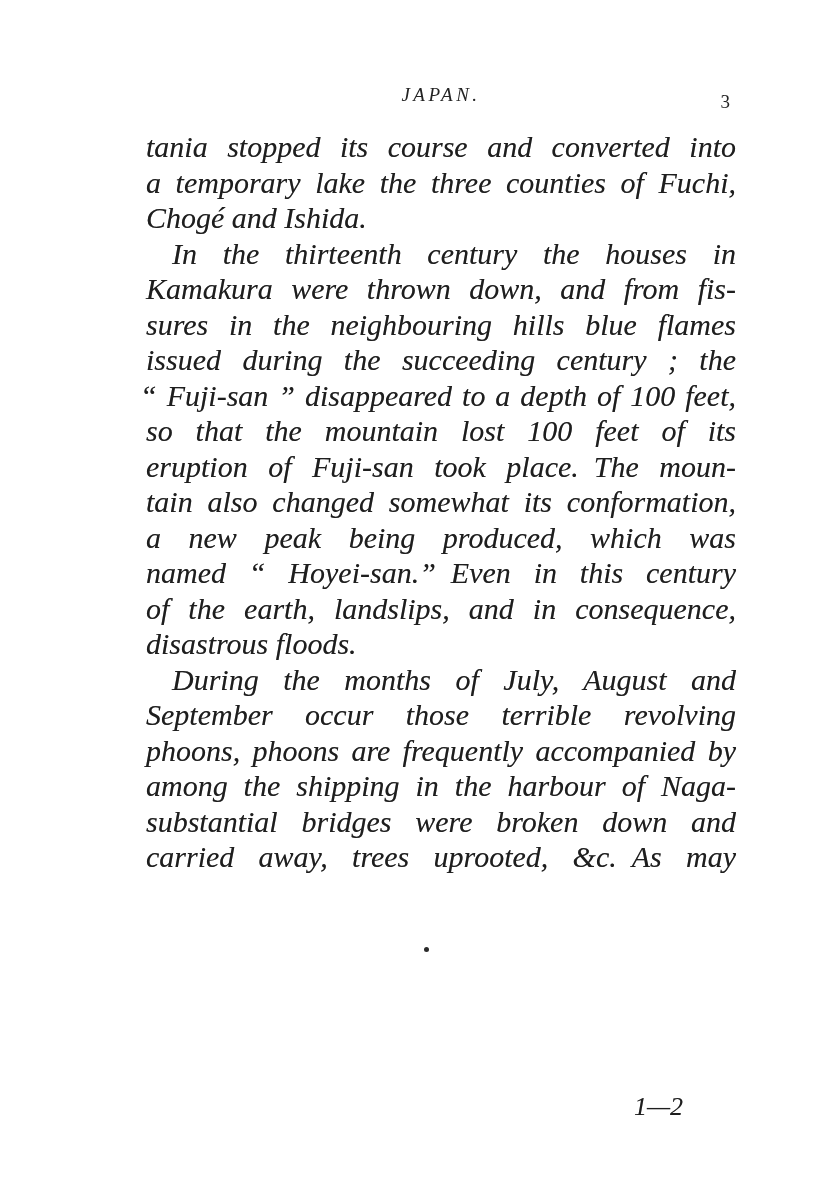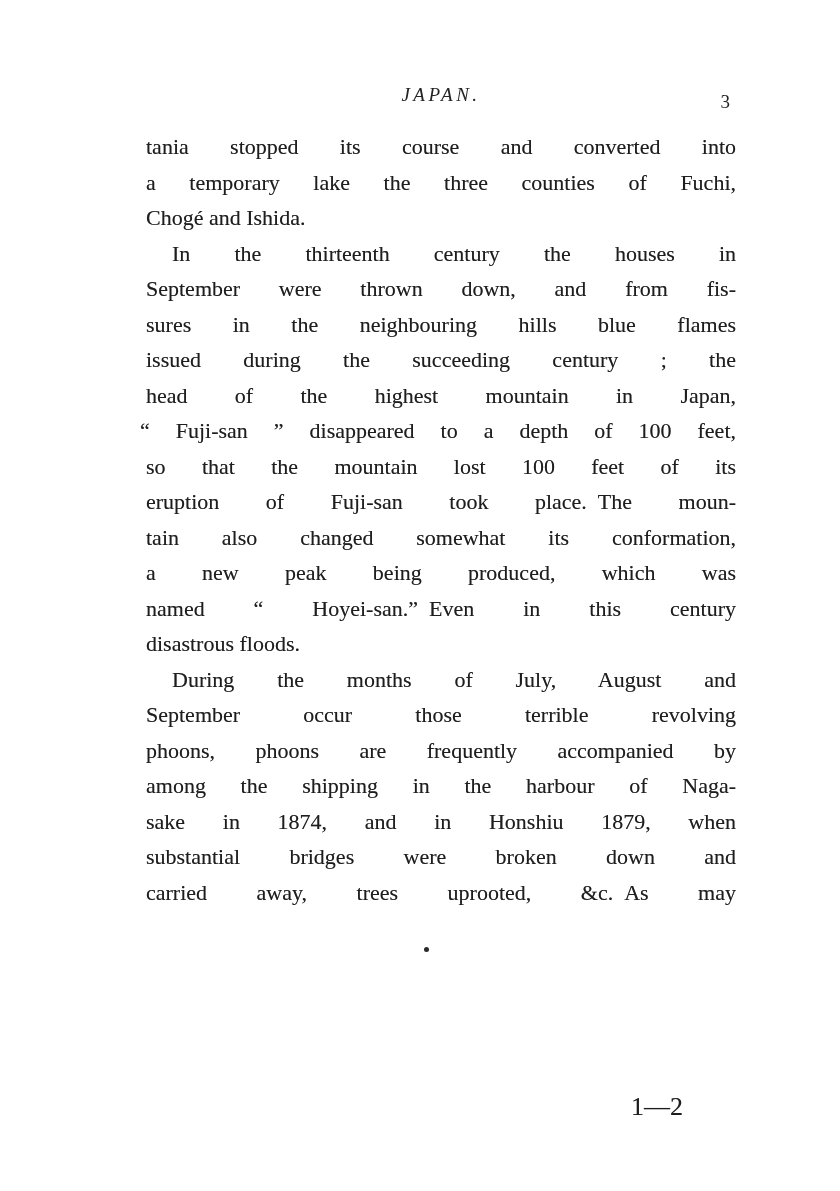--- a/index.html
+++ b/index.html
@@ -43,37 +43,39 @@
   
   .text-block {
     position: absolute;
     top: 121px;
     left: 146px;
     width: 590px;
   }
   .line {
     height: 35.5px;
     line-height: 35.5px;
-    font-size: 22px;
+    font-size: 30px;
     white-space: nowrap;
     text-align: justify;
     text-align-last: justify;
     text-shadow: 0 0 0.4px rgba(20,20,20,0.45);
+    font-style: italic;
   }
   .line.indent { padding-left: 26px; }
   .line.end { text-align-last: left; }
   .line.hang { margin-left: -6px; }
   
   .signature-mark {
     position: absolute;
     top: 1083px;
     right: 157px;
     font-size: 26px;
     line-height: 32px;
     text-shadow: 0 0 0.4px rgba(20,20,20,0.45);
+    font-style: italic;
   }
   
   .ink-spot {
     position: absolute;
     left: 424px;
     top: 939px;
     width: 5px;
     height: 5px;
     border-radius: 50%;
     background: #2a2a2a;
@@ -87,36 +89,35 @@
   <div class="running-header">
     <span class="header-title">JAPAN.</span>
     <span class="page-number">3</span>
   </div>
 
   <div class="text-block">
     <div class="line">tania stopped its course and converted into</div>
     <div class="line">a temporary lake the three counties of Fuchi,</div>
     <div class="line end">Chogé and Ishida.</div>
     <div class="line indent">In the thirteenth century the houses in</div>
-    <div class="line">September were thrown down, and from fis-</div>
+    <div class="line">Kamakura were thrown down, and from fis-</div>
     <div class="line">sures in the neighbouring hills blue flames</div>
     <div class="line">issued during the succeeding century ; the</div>
-    <div class="line">head of the highest mountain in Japan,</div>
     <div class="line hang">“ Fuji-san ” disappeared to a depth of 100 feet,</div>
     <div class="line">so that the mountain lost 100 feet of its</div>
     <div class="line">eruption of Fuji-san took place. The moun-</div>
     <div class="line">tain also changed somewhat its conformation,</div>
     <div class="line">a new peak being produced, which was</div>
     <div class="line">named “ Hoyei-san.” Even in this century</div>
+    <div class="line">of the earth, landslips, and in consequence,</div>
     <div class="line end">disastrous floods.</div>
     <div class="line indent">During the months of July, August and</div>
     <div class="line">September occur those terrible revolving</div>
     <div class="line">phoons, phoons are frequently accompanied by</div>
     <div class="line">among the shipping in the harbour of Naga-</div>
-    <div class="line">sake in 1874, and in Honshiu 1879, when</div>
     <div class="line">substantial bridges were broken down and</div>
     <div class="line">carried away, trees uprooted, &amp;c. As may</div>
   </div>
 
   <div class="signature-mark">1—2</div>
 
   <div class="ink-spot"></div>
 
 </div>
 

